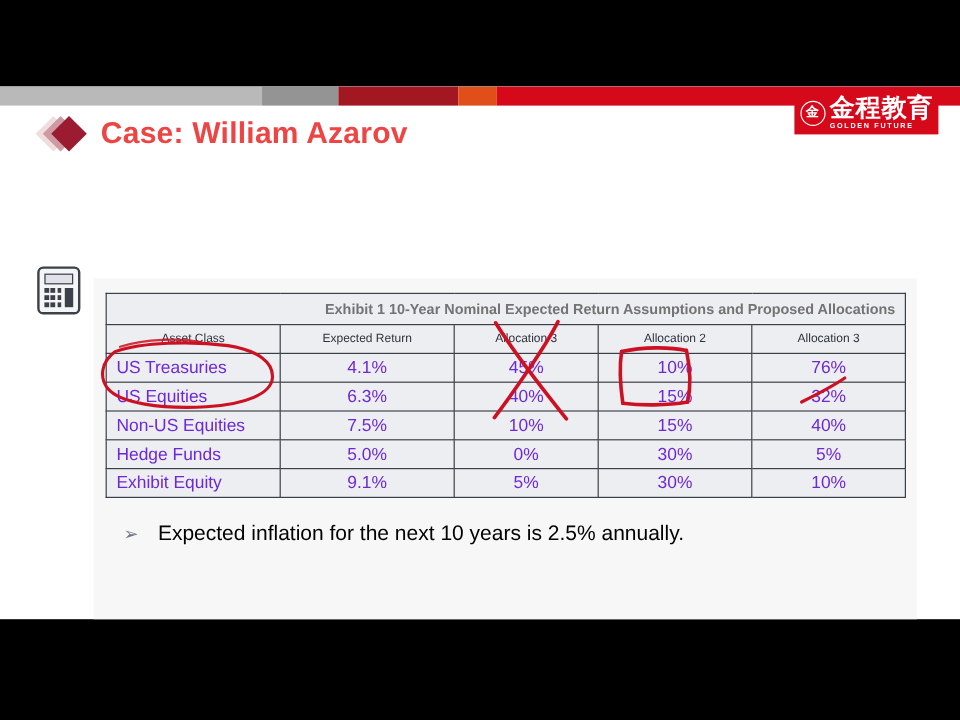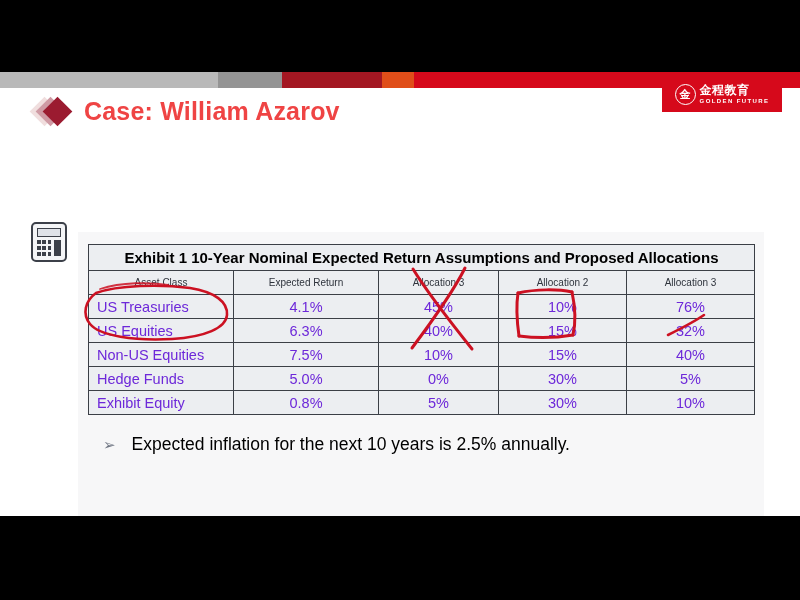--- a/index.html
+++ b/index.html
@@ -40,21 +40,21 @@
   }
   .logo-seal {
     width: 21px; height: 21px; border-radius: 50%;
     background: #d6091b; border: 1.4px solid #ffffff;
     display: flex; align-items: center; justify-content: center;
     color: #fff; font-size: 11px; font-weight: bold; line-height: 1;
     flex: 0 0 auto;
   }
   .logo-txt { display: flex; flex-direction: column; align-items: flex-start; line-height: 1; }
   .logo-cn {
-    color: #ffffff; font-size: 12px; font-weight: bold;
+    color: #ffffff; font-size: 21px; font-weight: bold;
     letter-spacing: 0.5px; white-space: nowrap;
     font-family: "DejaVu Sans", sans-serif;
   }
   .logo-en {
     color: #ffffff; font-size: 6px; font-weight: bold;
     letter-spacing: 1.4px; white-space: nowrap; margin-top: 2px;
   }
 
   
   .title-row { position: absolute; left: 34px; top: 24px; display: flex; align-items: center; gap: 12px; }
@@ -91,22 +91,22 @@
     border: 1.4px solid #3b3f46;
     color: #6d28d9;
     font-size: 14.5px;
     padding: 3px 8px;
     background: #eceef1;
     text-align: center;
     height: 24px;
     overflow: hidden; white-space: nowrap;
   }
   table.exhibit th.caption {
-    text-align: center; font-weight: bold; font-size: 15px;
-    color: #000000; padding-left: 8px; height: 26px;
+    text-align: right; font-weight: bold; font-size: 12px;
+    color: #737373; padding-left: 8px; height: 26px;
   }
   table.exhibit th.colhead { font-weight: normal; color: #2e333c; font-size: 10px; }
   table.exhibit td.asset { text-align: left; }
   .col-asset { width: 145px; }
   .col-ret   { width: 145px; }
   .col-a1    { width: 120px; }
   .col-a2    { width: 128px; }
   .col-a3    { width: 128px; }
 
   
@@ -217,21 +217,21 @@
           </tr>
           <tr>
             <td class="asset">Hedge Funds</td>
             <td>5.0%</td>
             <td>0%</td>
             <td>30%</td>
             <td>5%</td>
           </tr>
           <tr>
             <td class="asset">Exhibit Equity</td>
-            <td>0.8%</td>
+            <td>9.1%</td>
             <td>5%</td>
             <td>30%</td>
             <td>10%</td>
           </tr>
         </tbody>
       </table>
     </div>
 
     <div class="bullet-row">
       <span class="bullet-mark">➢</span>

